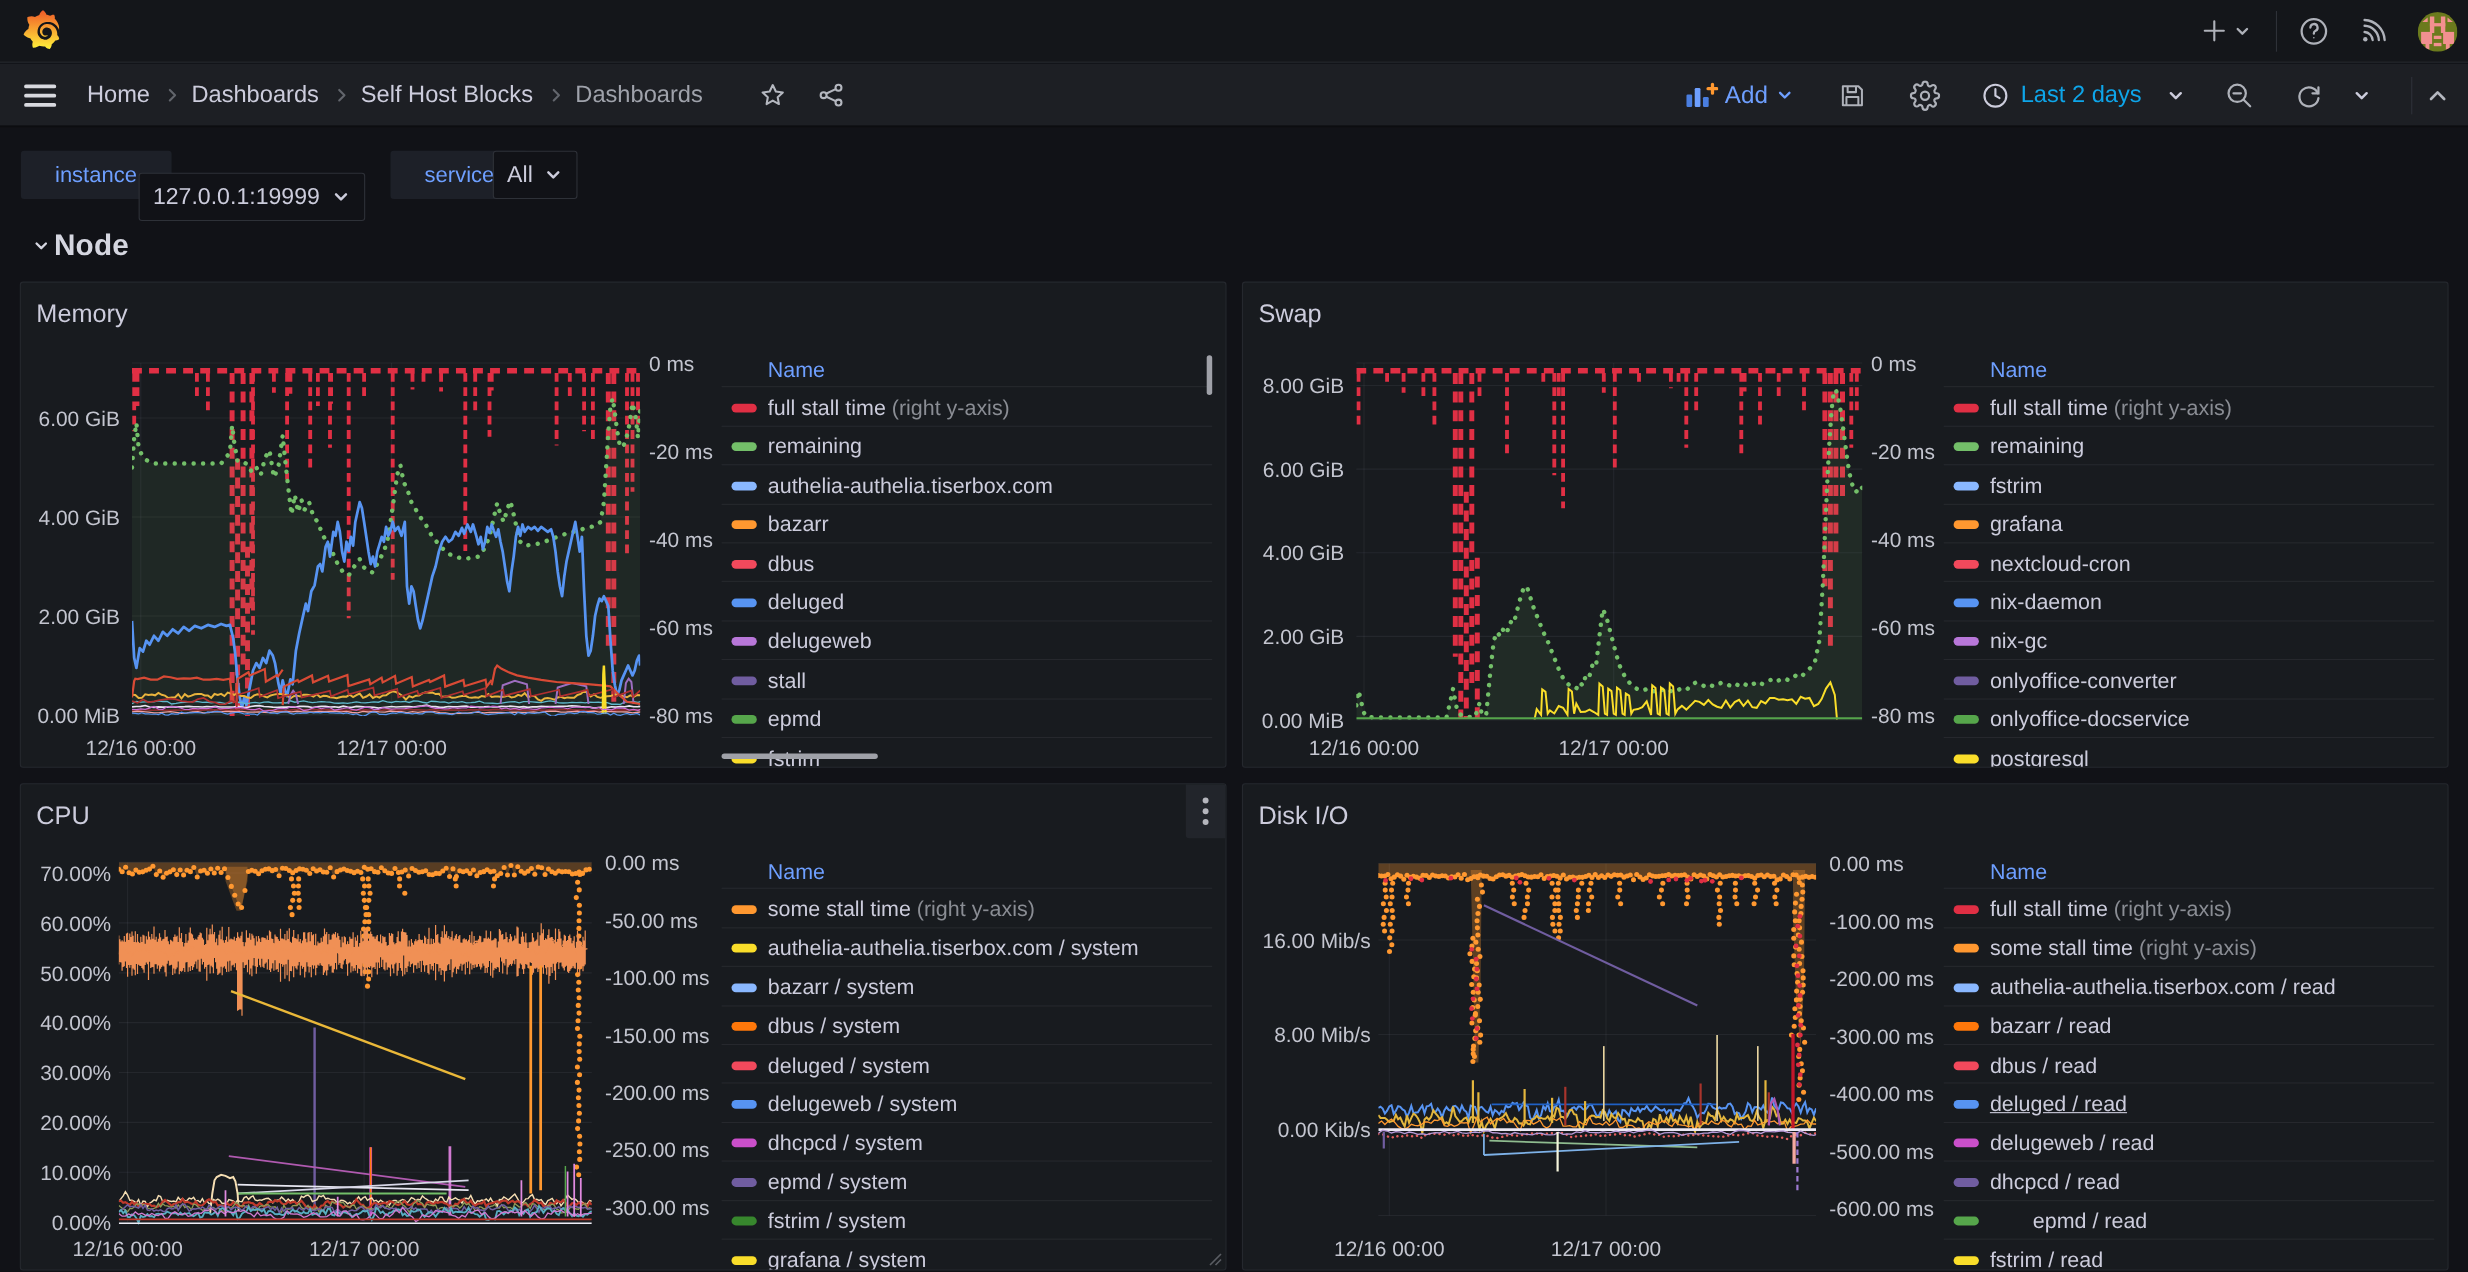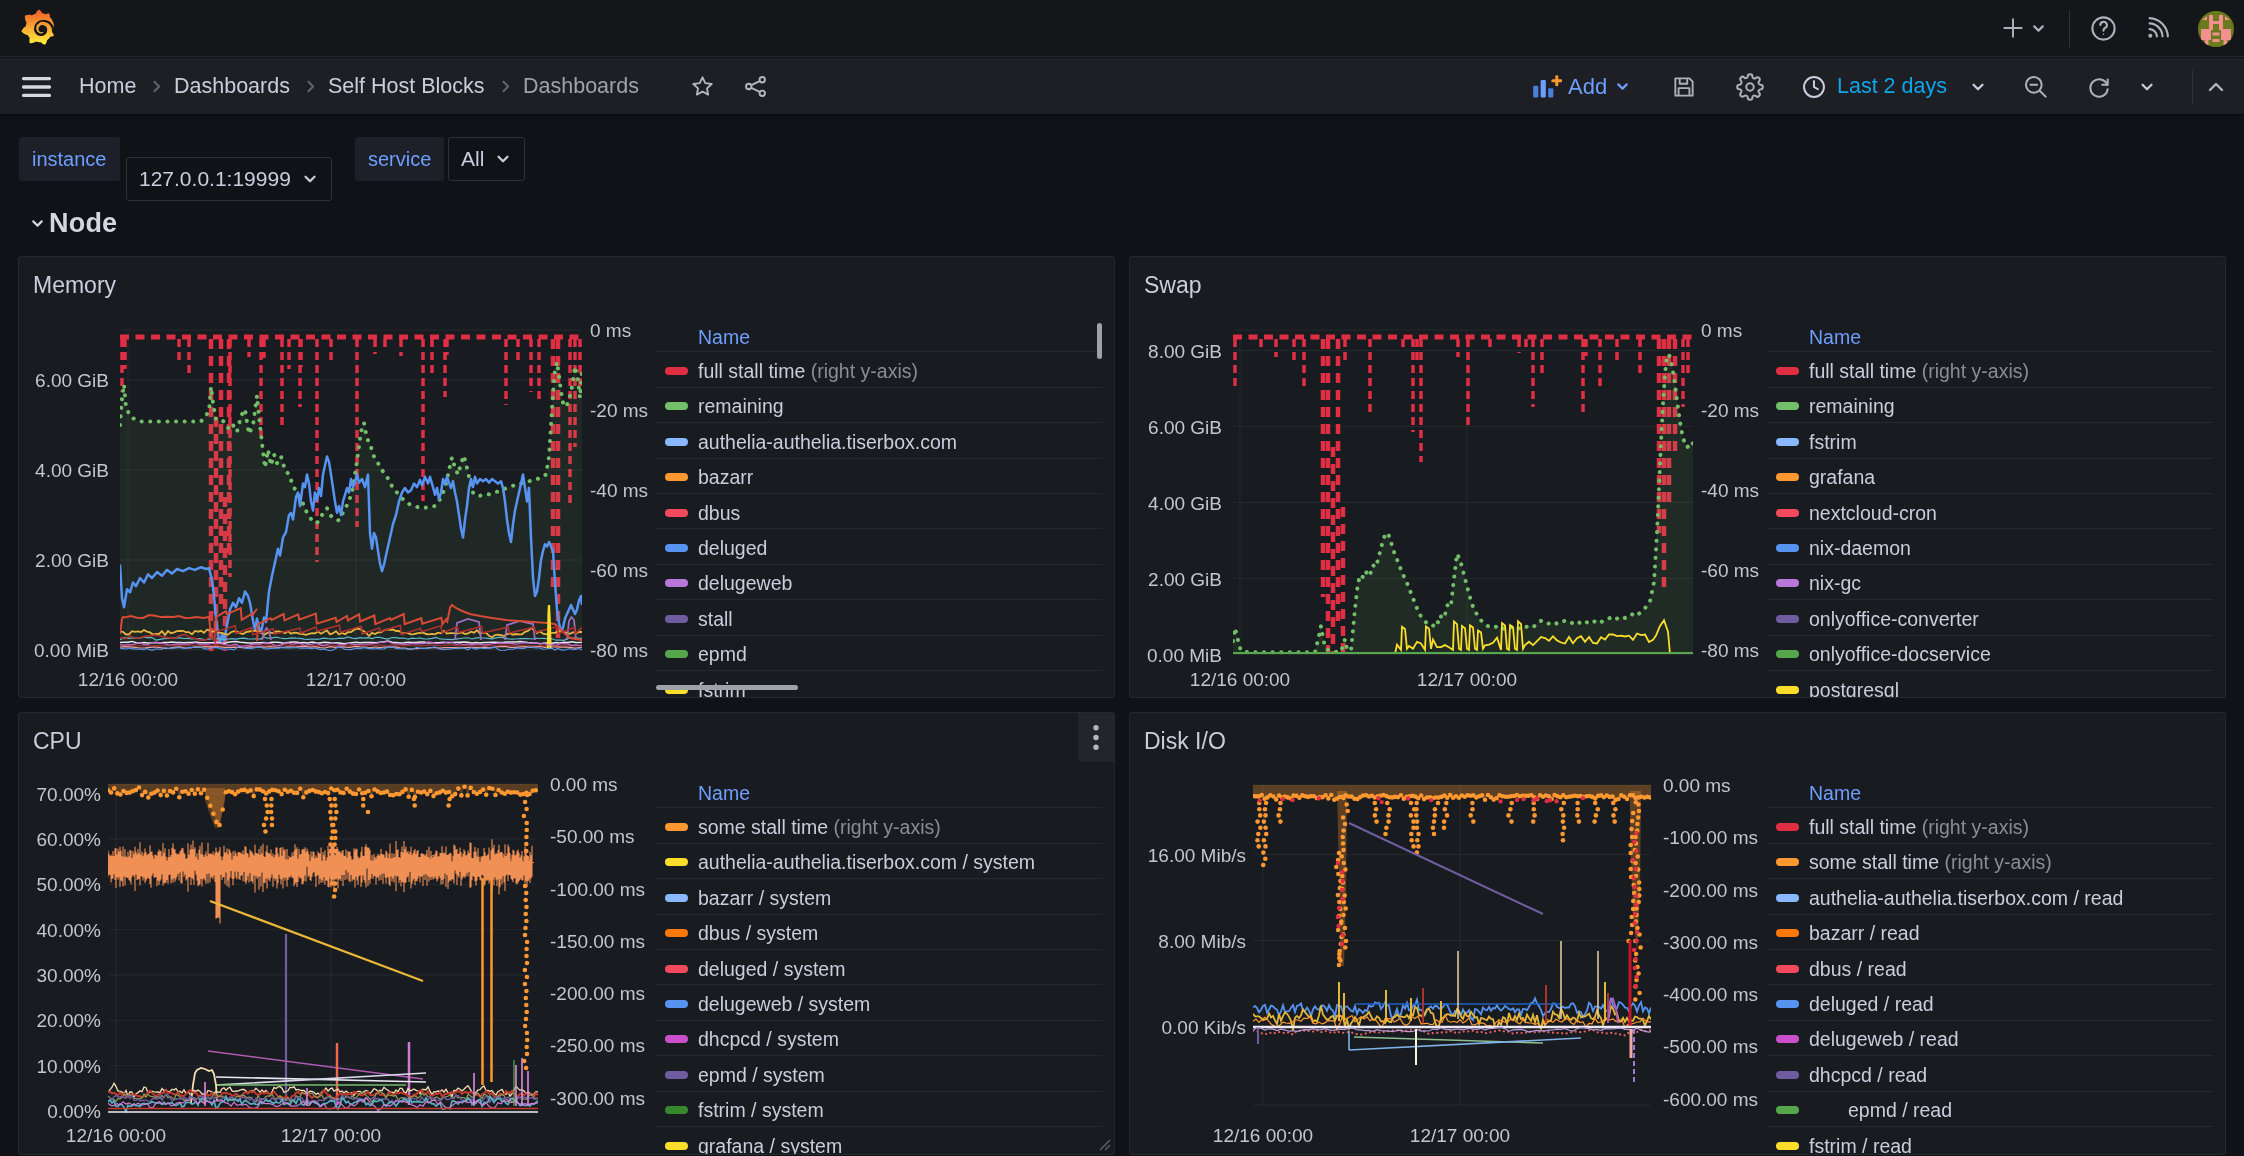--- a/index.html
+++ b/index.html
@@ -13,21 +13,21 @@
 #searchbox .ph { color:#8e9197; font-size:21px; margin-left:10px; flex:1; }
 .ctrlk { color:#9a9da4; font-size:20px; margin:0 14px 0 8px; }
 .icon { position:absolute; display:flex; align-items:center; justify-content:center; }
 .vdiv { position:absolute; width:1px; background:#2e3138; }
 .crumb { font-size:21.5px; color:#ccccdc; }
 .crumb.dim { color:#9fa2ab; }
 .btn-txt { font-size:21.5px; color:#0ea5e9; font-weight:400; }
 .blue { color:#6e9fff; }
 #vars { position:absolute; left:0; top:116px; width:2244px; height:85px; }
 .vlabel { position:absolute; top:21px; height:44px; background:#1d2028; border-radius:3px;
-  color:#6e9fff; font-size:20px; display:flex; align-items:center; padding:0 13px; }
+  color:#6e9fff; font-size:20px; display:flex; align-items:center; padding:0 31px; }
 .vval { position:absolute; top:21px; height:44px; border:1px solid #2e3138; border-radius:3px;
   color:#ccccdc; font-size:21px; display:flex; align-items:center; padding:0 12px; gap:10px; background:#111217; }
 #noderow { position:absolute; left:29px; top:208px; display:flex; align-items:center; gap:3px; }
 #noderow .t { font-size:27px; font-weight:600; color:#d5d6e0; letter-spacing:0.2px; }
 .panel { position:absolute; width:1097px; background:#181b1f; border:1px solid #25282e;
   border-radius:3px; overflow:hidden; }
 .ptitle { position:absolute; left:14px; top:15px; font-size:23px; font-weight:500; color:#ccccdc; }
 svg.chart { position:absolute; left:0; top:0; }
 svg.chart text.ax { font-size:19px; fill:#c3c5cf; font-family:"Liberation Sans",sans-serif; }
 svg.chart line.grid { stroke:rgba(204,204,220,0.07); stroke-width:1; }
@@ -1156,21 +1156,21 @@
 <div class="lg-mark" style="left:646px;top:181px;background:#8AB8FF;"></div>
 <div class="lg-text" style="left:679px;top:174px;">authelia-authelia.tiserbox.com / read</div>
 <div class="lg-sep" style="top:200.6px;"></div>
 <div class="lg-mark" style="left:646px;top:216px;background:#FF780A;"></div>
 <div class="lg-text" style="left:679px;top:209px;">bazarr / read</div>
 <div class="lg-sep" style="top:236.0px;"></div>
 <div class="lg-mark" style="left:646px;top:252px;background:#F2495C;"></div>
 <div class="lg-text" style="left:679px;top:245px;">dbus / read</div>
 <div class="lg-sep" style="top:271.4px;"></div>
 <div class="lg-mark" style="left:646px;top:287px;background:#5794F2;"></div>
-<div class="lg-text" style="left:679px;top:280px;">deluged / read</div>
+<div class="lg-text" style="left:679px;top:280px;text-decoration:underline;">deluged / read</div>
 <div class="lg-sep" style="top:306.8px;"></div>
 <div class="lg-mark" style="left:646px;top:322px;background:#CA4FCA;"></div>
 <div class="lg-text" style="left:679px;top:315px;">delugeweb / read</div>
 <div class="lg-sep" style="top:342.2px;"></div>
 <div class="lg-mark" style="left:646px;top:358px;background:#705DA0;"></div>
 <div class="lg-text" style="left:679px;top:351px;">dhcpcd / read</div>
 <div class="lg-sep" style="top:377.6px;"></div>
 <div class="lg-mark" style="left:646px;top:393px;background:#56A64B;"></div>
 <div class="lg-text" style="left:718px;top:386px;">epmd / read</div>
 <div class="lg-sep" style="top:413.0px;"></div>

